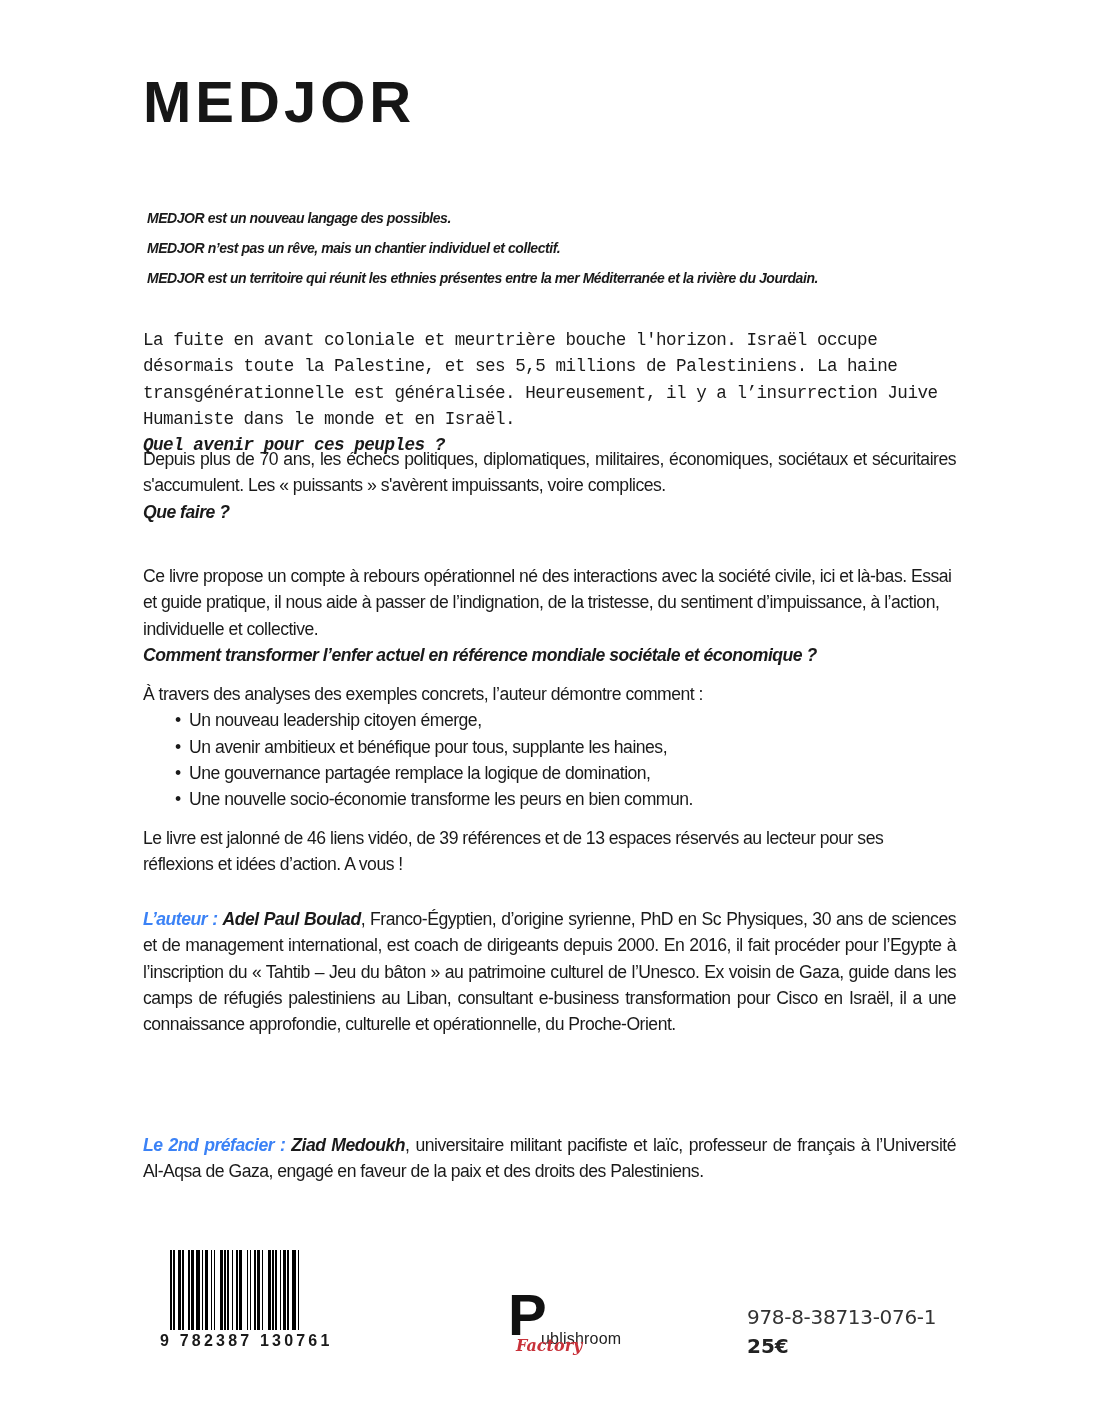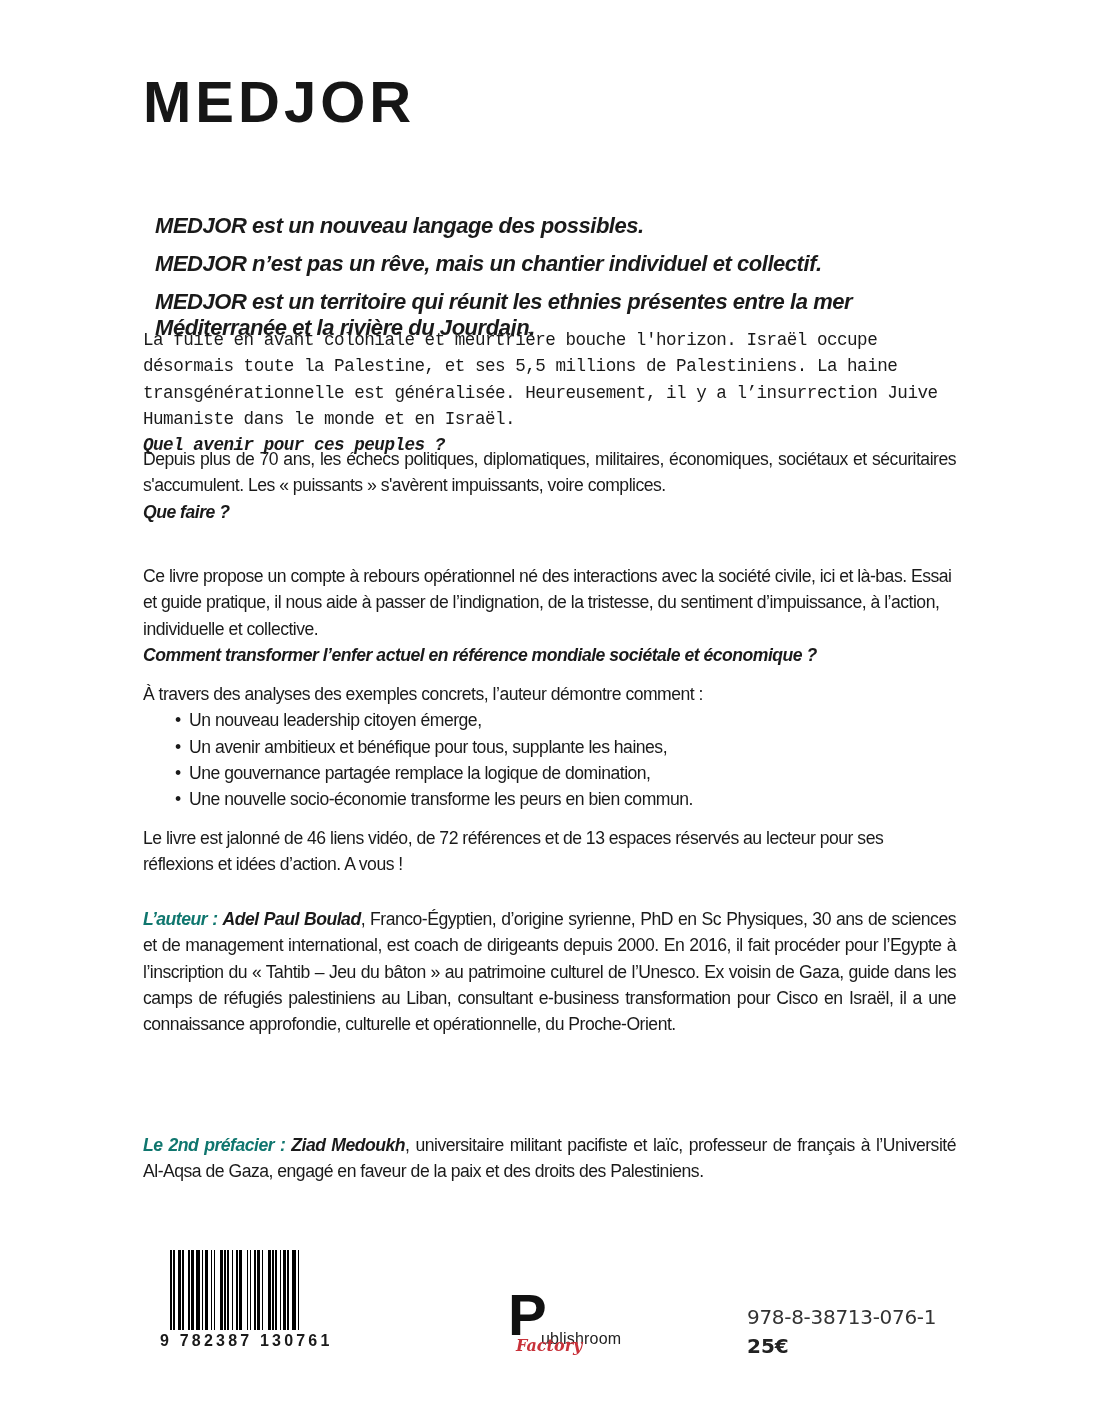--- a/index.html
+++ b/index.html
@@ -11,29 +11,29 @@
   .title {
     font-family: "Liberation Sans", sans-serif; font-weight: bold;
     font-size: 58px; letter-spacing: 4px; line-height: 60px; color: #161616;
     margin: 0;
   }
   .subtitle {
     font-style: italic; font-weight: bold; font-size: 29px; letter-spacing: 2.5px;
     color: #2a7ab3; line-height: 32px; margin: 0 0 0 2px;
   }
   .intro { position: absolute; top: 129px; left: 0; width: 813px; }
-  .intro p { margin: 12px; font-style: italic; font-weight: bold; font-size: 22px; line-height: 26px; letter-spacing: -0.45px; }
+  .intro p { margin: 4px; font-style: italic; font-weight: bold; font-size: 14px; line-height: 26px; letter-spacing: -0.45px; }
   .block { position: absolute; left: 0; width: 813px; font-size: 17.6px; line-height: 26.3px; letter-spacing: -0.5px; }
   .block p { margin: 0; }
   .justify { text-align: justify; text-align-last: left; }
   .q { font-style: italic; font-weight: bold; }
   ul.bullets { list-style: none; margin: 0; padding: 0 0 0 32px; }
   ul.bullets li { position: relative; padding-left: 14px; line-height: 26.3px; }
   ul.bullets li .dot { position: absolute; left: 0; top: 0; }
-  .label { color: #0f766e; font-style: italic; font-weight: bold; }
+  .label { color: #3b82f6; font-style: italic; font-weight: bold; }
   .name { font-style: italic; font-weight: bold; }
   .footer-barcode { position: absolute; left: 160px; top: 1250px; width: 196px; height: 110px; }
   .barcode-bars { position: absolute; left: 10px; top: 0; width: 186px; height: 80px; display: flex; align-items: stretch; }
   .barcode-bars span { display: block; background: #000; height: 100%; }
   .barcode-digits { position: absolute; left: 0; top: 82px; font-size: 16px; font-weight: bold; letter-spacing: 3.2px; font-family: "Liberation Sans", sans-serif; }
   .publisher-logo { position: absolute; left: 480px; top: 1286px; width: 150px; height: 80px; }
   .logo-p { position: absolute; left: 28px; top: 0px; font-family: "Liberation Sans", sans-serif; font-weight: bold; font-size: 58px; line-height: 58px; color: #111; }
   .logo-ublishroom { position: absolute; left: 61px; top: 32px; font-size: 16px; color: #222; letter-spacing: 0.2px; margin-top: 12px; }
   .logo-factory { position: absolute; left: 36px; top: 50px; font-size: 16px; font-style: italic; font-weight: bold; color: #c8323a; font-family: "DejaVu Serif", serif; }
   .isbn { position: absolute; left: 747px; top: 1305px; font-size: 20px; color: #333; font-family: "DejaVu Sans", sans-serif; letter-spacing: -0.3px; }
@@ -70,21 +70,21 @@
     <p>À travers des analyses des exemples concrets, l’auteur démontre comment :</p>
     <ul class="bullets">
       <li><span class="dot">•</span><span>Un nouveau leadership citoyen émerge,</span></li>
       <li><span class="dot">•</span><span>Un avenir ambitieux et bénéfique pour tous, supplante les haines,</span></li>
       <li><span class="dot">•</span><span>Une gouvernance partagée remplace la logique de domination,</span></li>
       <li><span class="dot">•</span><span>Une nouvelle socio-économie transforme les peurs en bien commun.</span></li>
     </ul>
   </div>
 
   <div class="block" style="top:753px;">
-    <p>Le livre est jalonné de 46 liens vidéo, de 72 références et de 13 espaces réservés au lecteur pour ses réflexions et idées d’action. A vous !</p>
+    <p>Le livre est jalonné de 46 liens vidéo, de 39 références et de 13 espaces réservés au lecteur pour ses réflexions et idées d’action. A vous !</p>
   </div>
 
   <div class="block justify" style="top:834px;">
     <p class="justify"><span class="label">L’auteur :</span> <span class="name">Adel Paul Boulad</span><span>, Franco-Égyptien, d’origine syrienne, PhD en Sc Physiques, 30 ans de sciences et de management international, est coach de dirigeants depuis 2000. En 2016, il fait procéder pour l’Egypte à l’inscription du « Tahtib – Jeu du bâton » au patrimoine culturel de l’Unesco. Ex voisin de Gaza, guide dans les camps de réfugiés palestiniens au Liban, consultant e-business transformation pour Cisco en Israël, il a une connaissance approfondie, culturelle et opérationnelle, du Proche-Orient.</span></p>
   </div>
 
 
   <div class="block justify" style="top:1060px;">
     <p class="justify"><span class="label">Le 2nd préfacier :</span> <span class="name">Ziad Medoukh</span><span>, universitaire militant pacifiste et laïc, professeur de français à l’Université Al-Aqsa de Gaza, engagé en faveur de la paix et des droits des Palestiniens.</span></p>
   </div>

